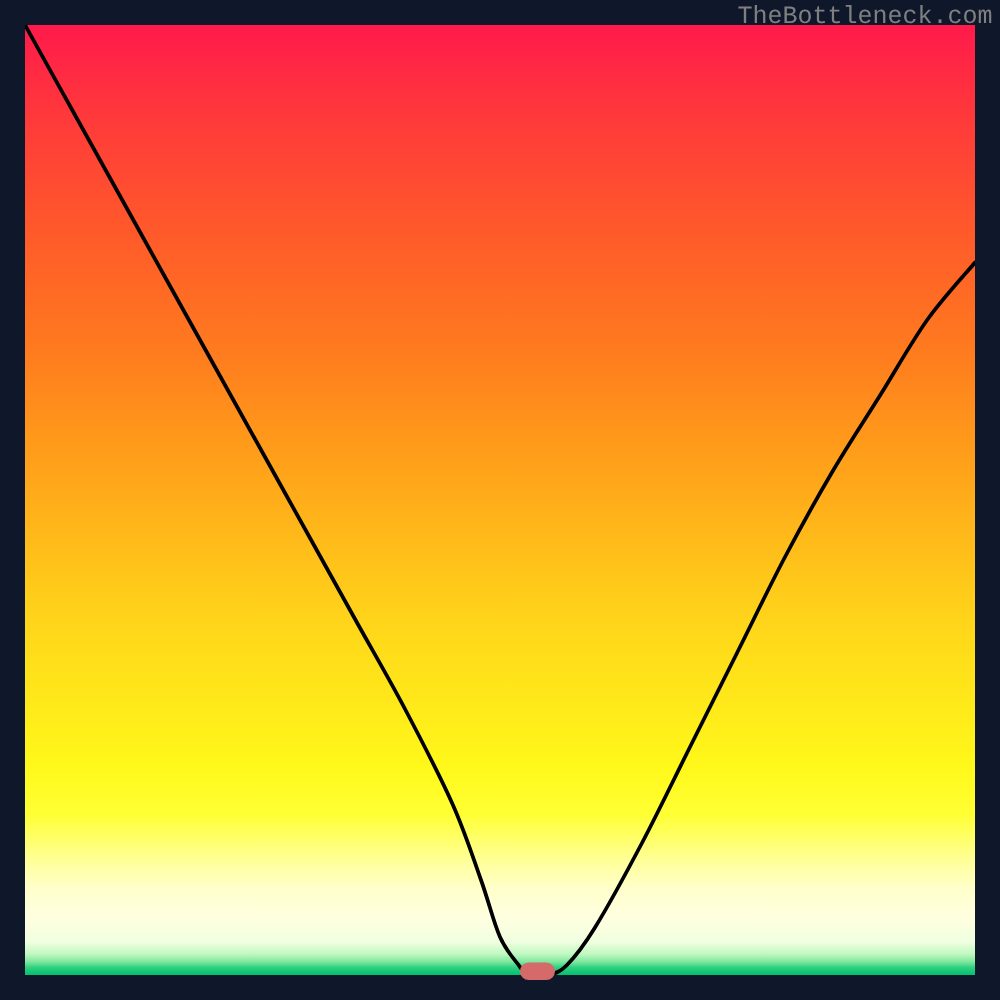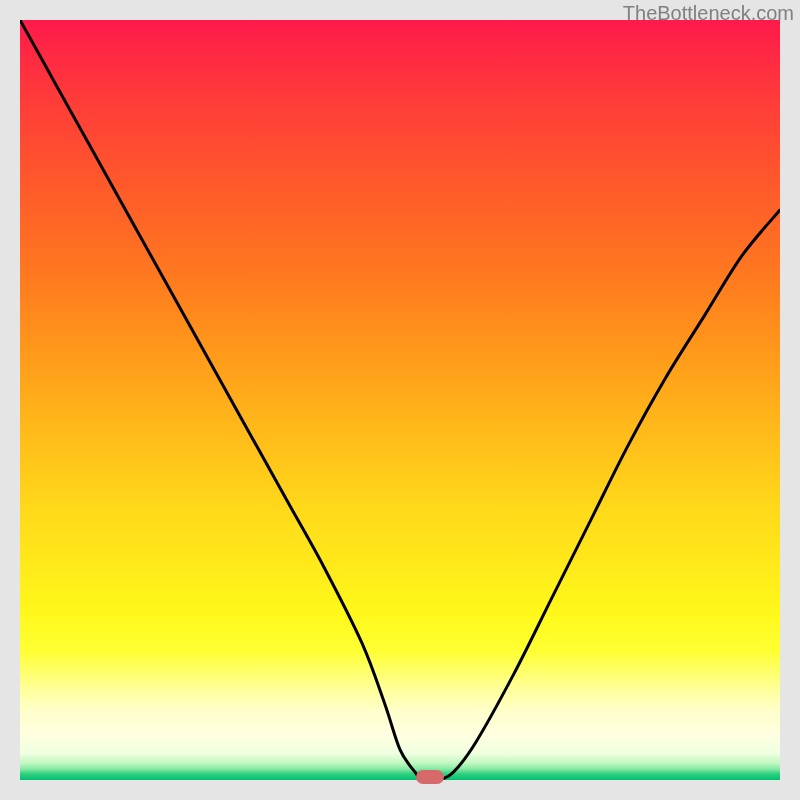--- a/index.html
+++ b/index.html
@@ -8,21 +8,22 @@
     width: 800px;
     height: 800px;
     background: #000;
     overflow: hidden;
     font-family: Arial, Helvetica, sans-serif;
   }
   .wrap {
     position: relative;
     width: 800px;
     height: 800px;
-    background: #e5e5e5;
+    background: #0f172a;
+    font-family: Liberation Mono, monospace;
   }
   .plot {
     position: absolute;
     left: 20px;
     top: 20px;
     width: 760px;
     height: 760px;
     
     background:
       linear-gradient(to bottom,

